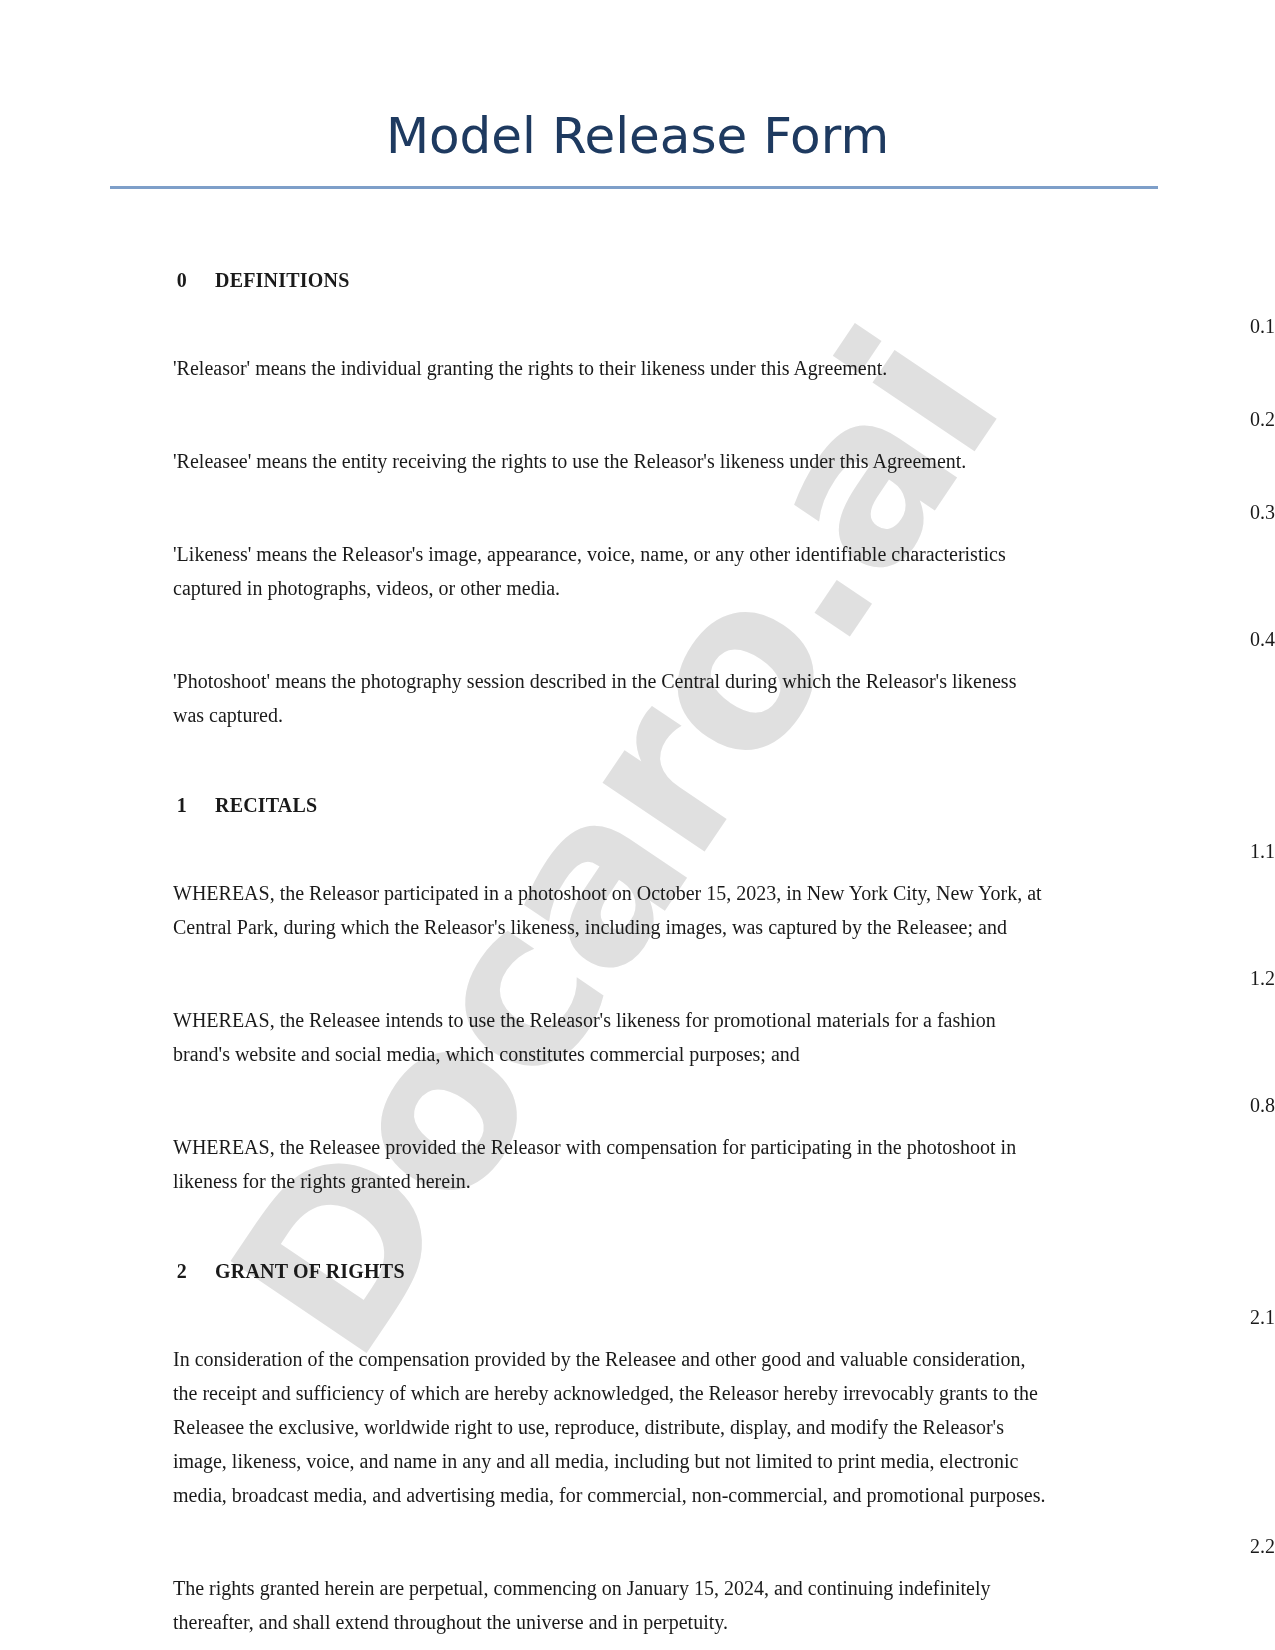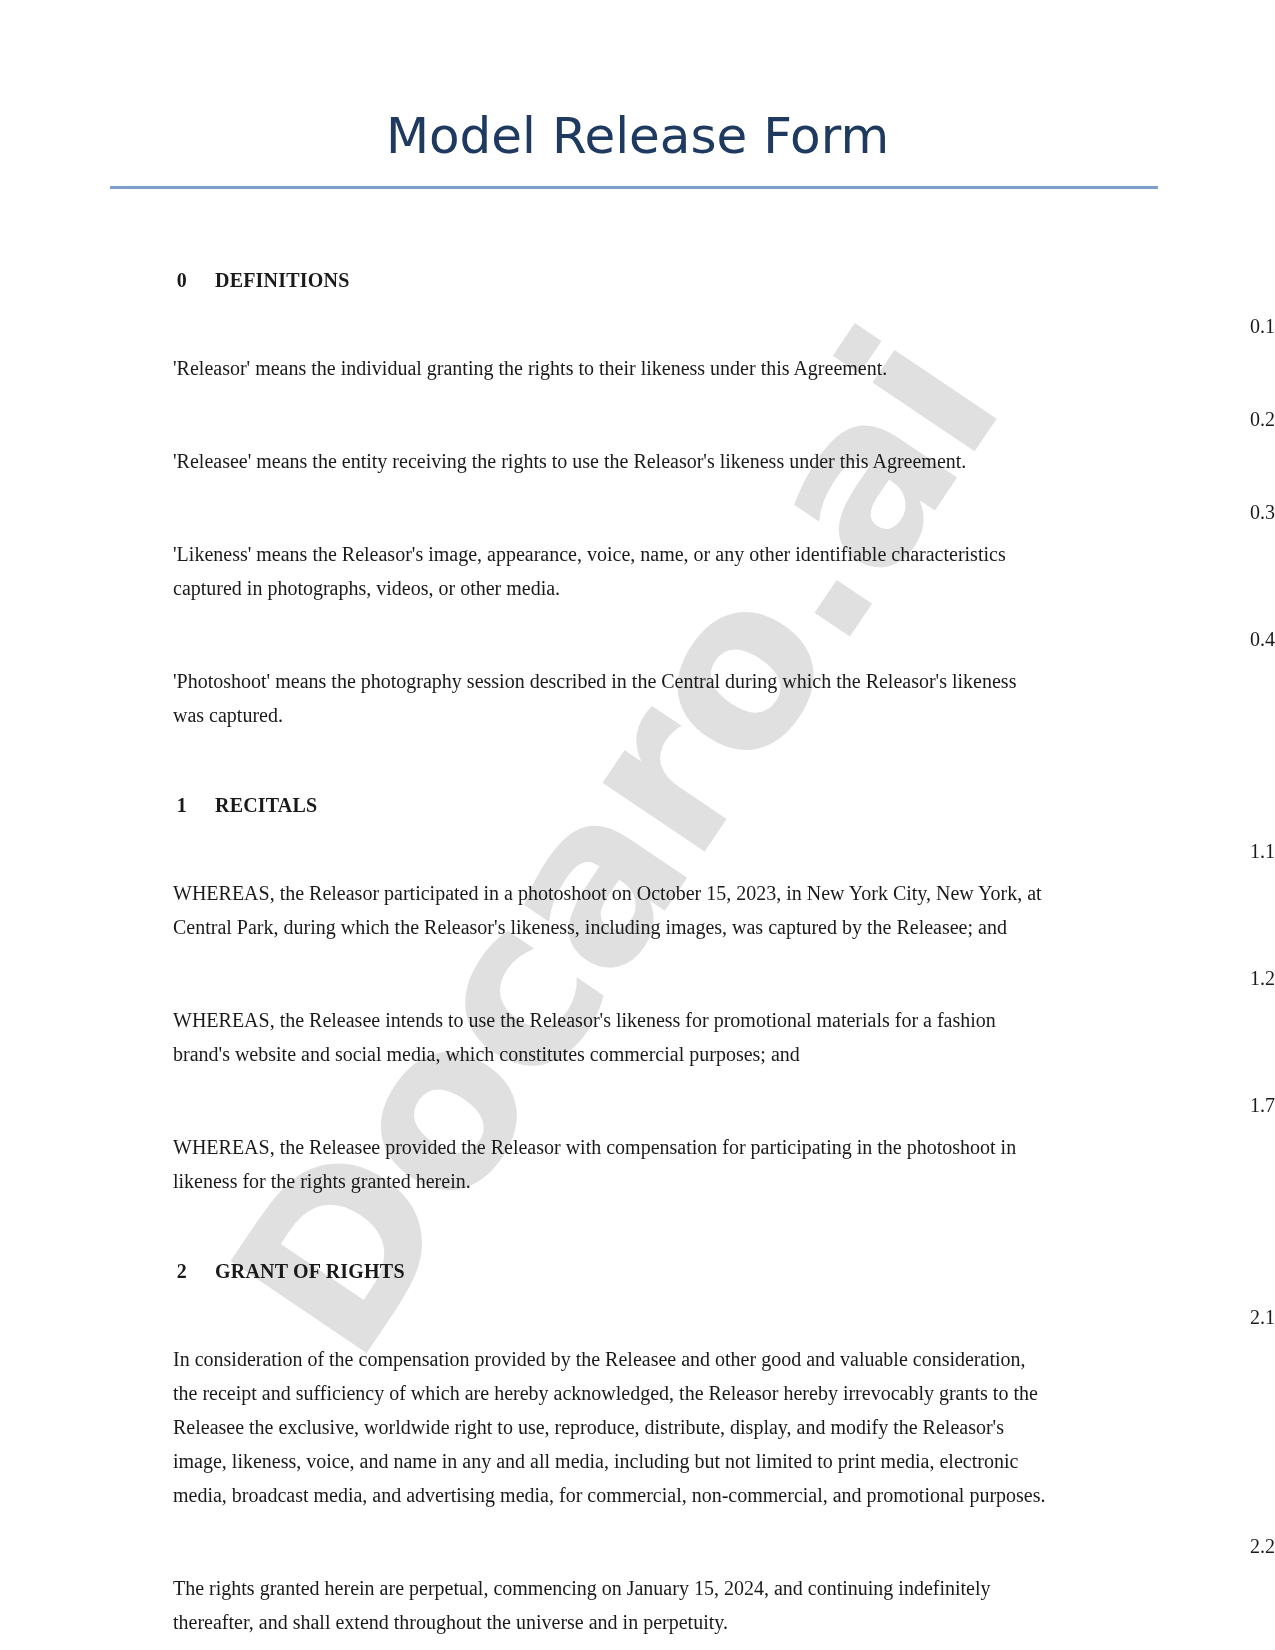--- a/index.html
+++ b/index.html
@@ -112,21 +112,21 @@
       </div>
       <div class="row item-row">
         <div class="num">1.1</div>
         <div class="txt">WHEREAS, the Releasor participated in a photoshoot on October 15, 2023, in New York City, New York, at Central Park, during which the Releasor's likeness, including images, was captured by the Releasee; and</div>
       </div>
       <div class="row item-row">
         <div class="num">1.2</div>
         <div class="txt">WHEREAS, the Releasee intends to use the Releasor's likeness for promotional materials for a fashion brand's website and social media, which constitutes commercial purposes; and</div>
       </div>
       <div class="row item-row">
-        <div class="num">1.7</div>
+        <div class="num">0.8</div>
         <div class="txt">WHEREAS, the Releasee provided the Releasor with compensation for participating in the photoshoot in likeness for the rights granted herein.</div>
       </div>
       <div class="row heading-row">
         <div class="num">2</div>
         <div class="txt">GRANT OF RIGHTS</div>
       </div>
       <div class="row item-row">
         <div class="num">2.1</div>
         <div class="txt">In consideration of the compensation provided by the Releasee and other good and valuable consideration, the receipt and sufficiency of which are hereby acknowledged, the Releasor hereby irrevocably grants to the Releasee the exclusive, worldwide right to use, reproduce, distribute, display, and modify the Releasor's image, likeness, voice, and name in any and all media, including but not limited to print media, electronic media, broadcast media, and advertising media, for commercial, non-commercial, and promotional purposes.</div>
       </div>

